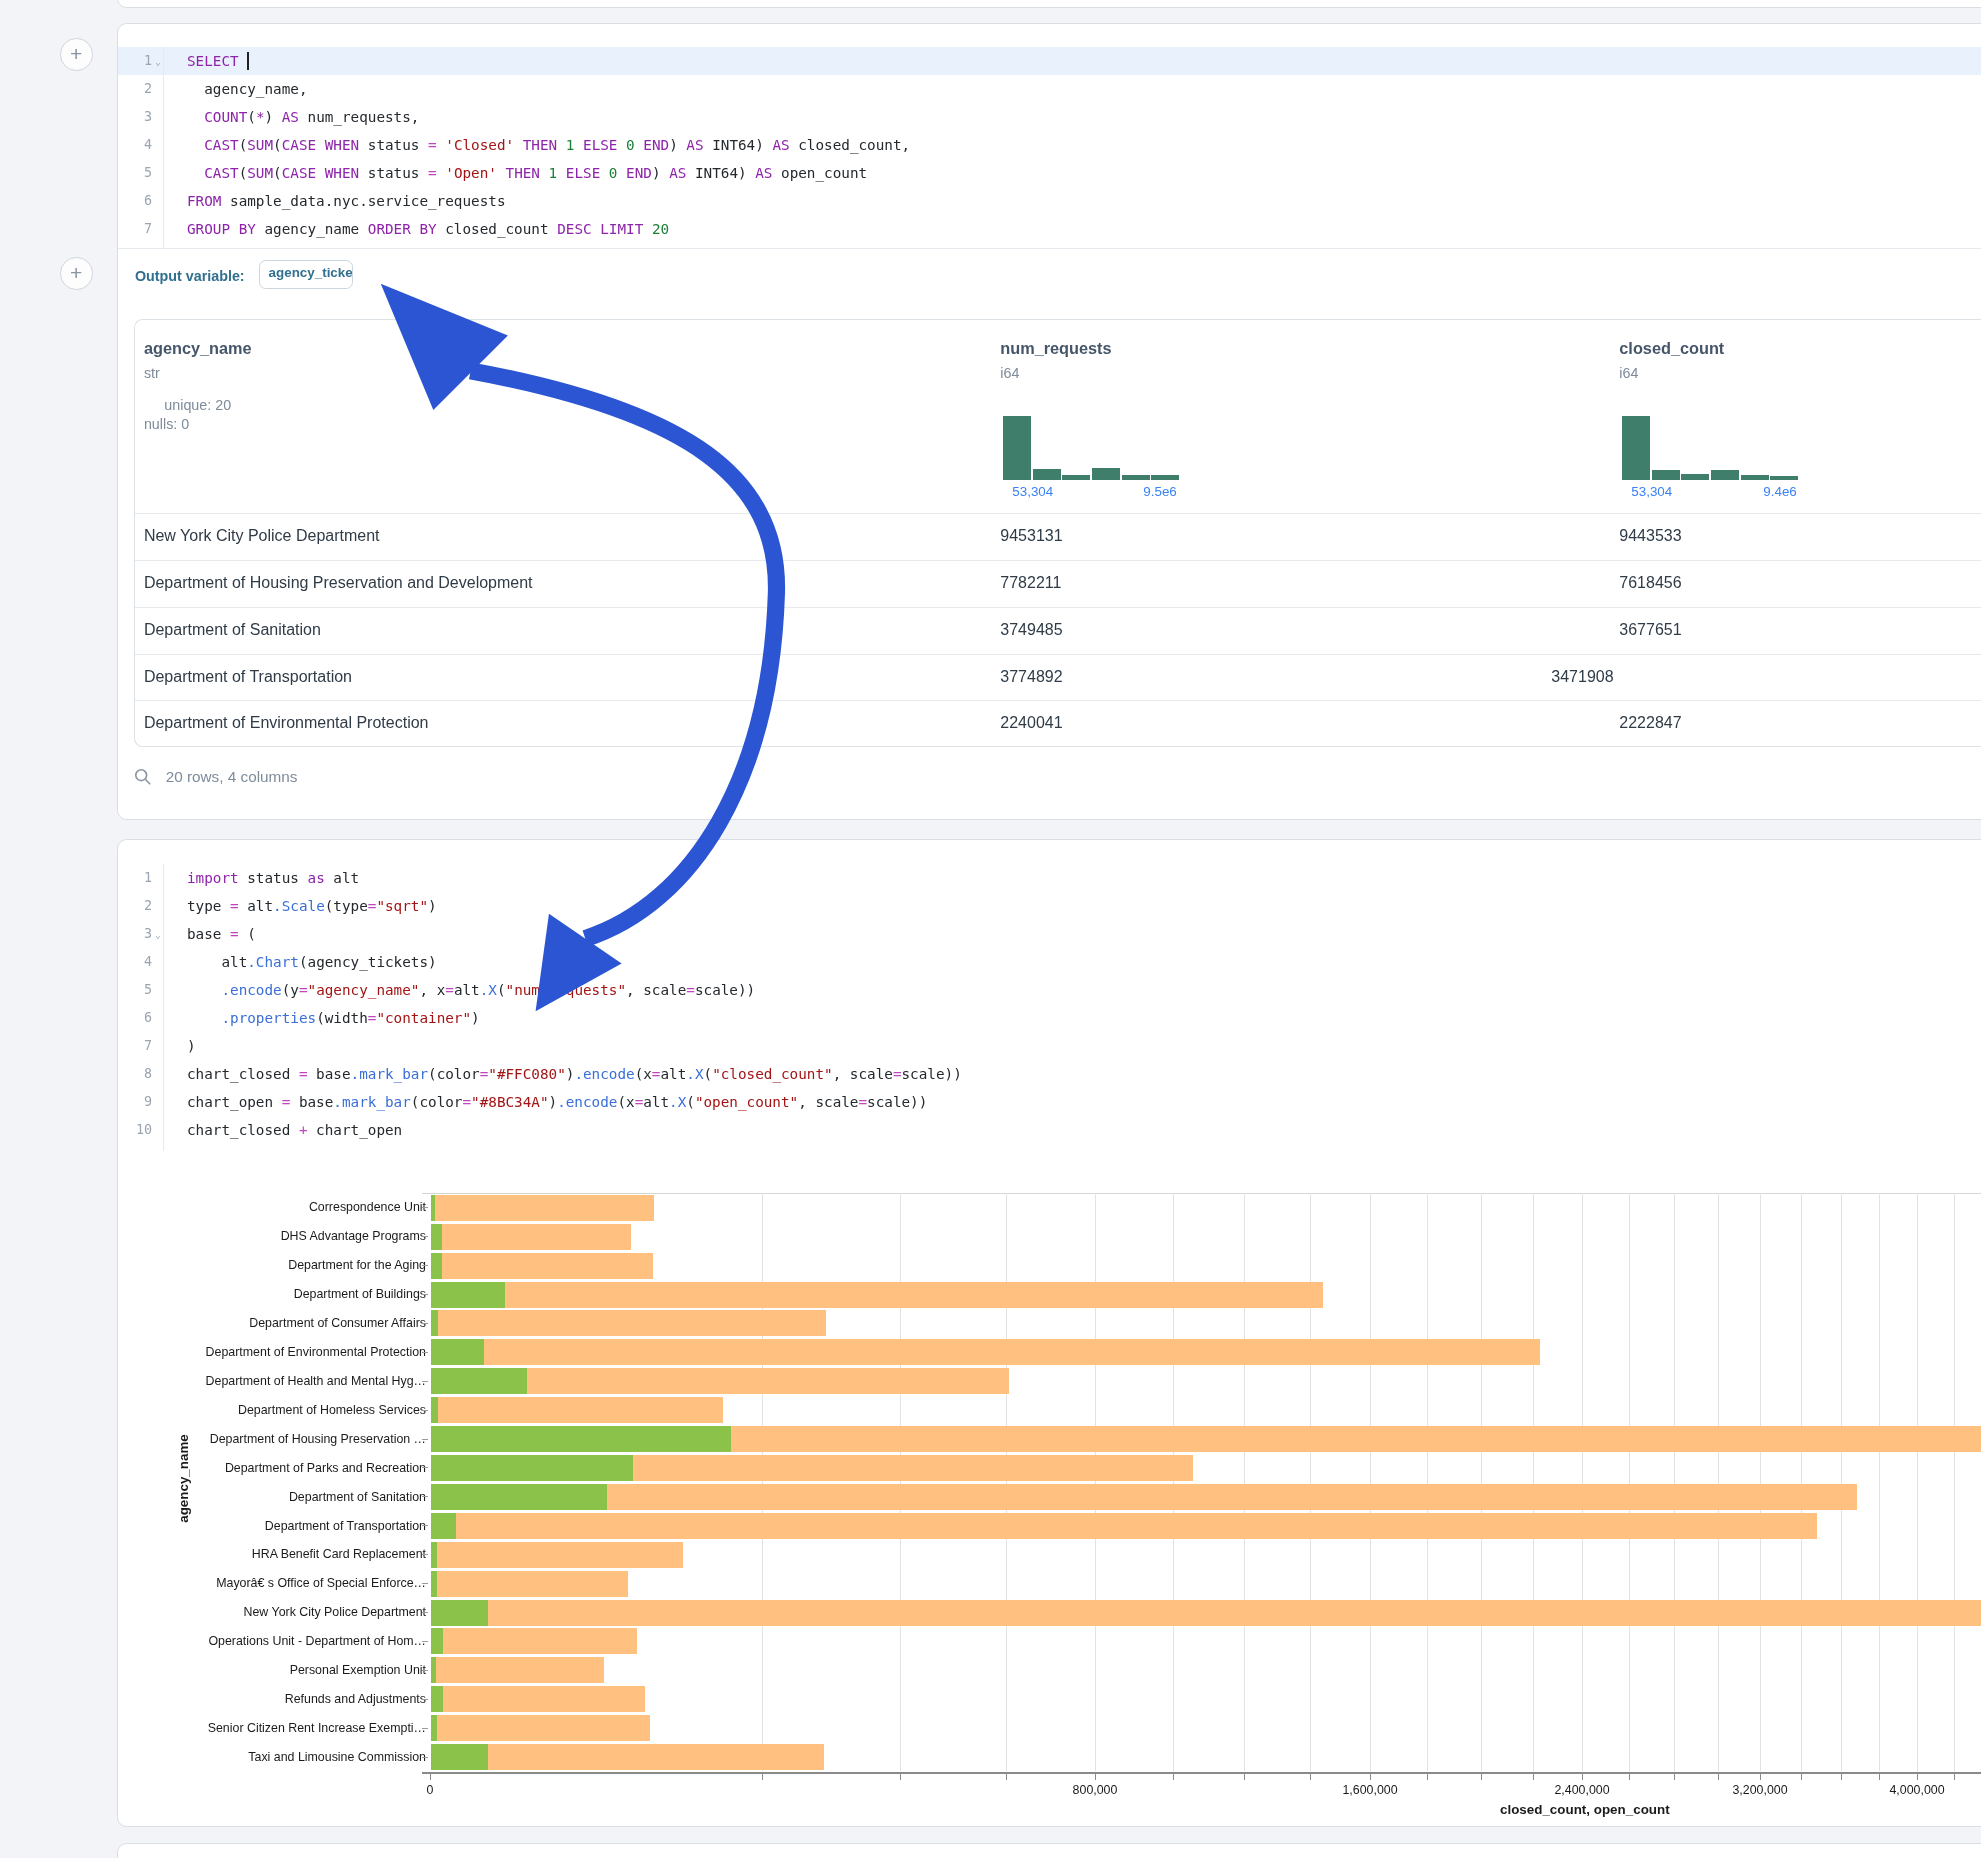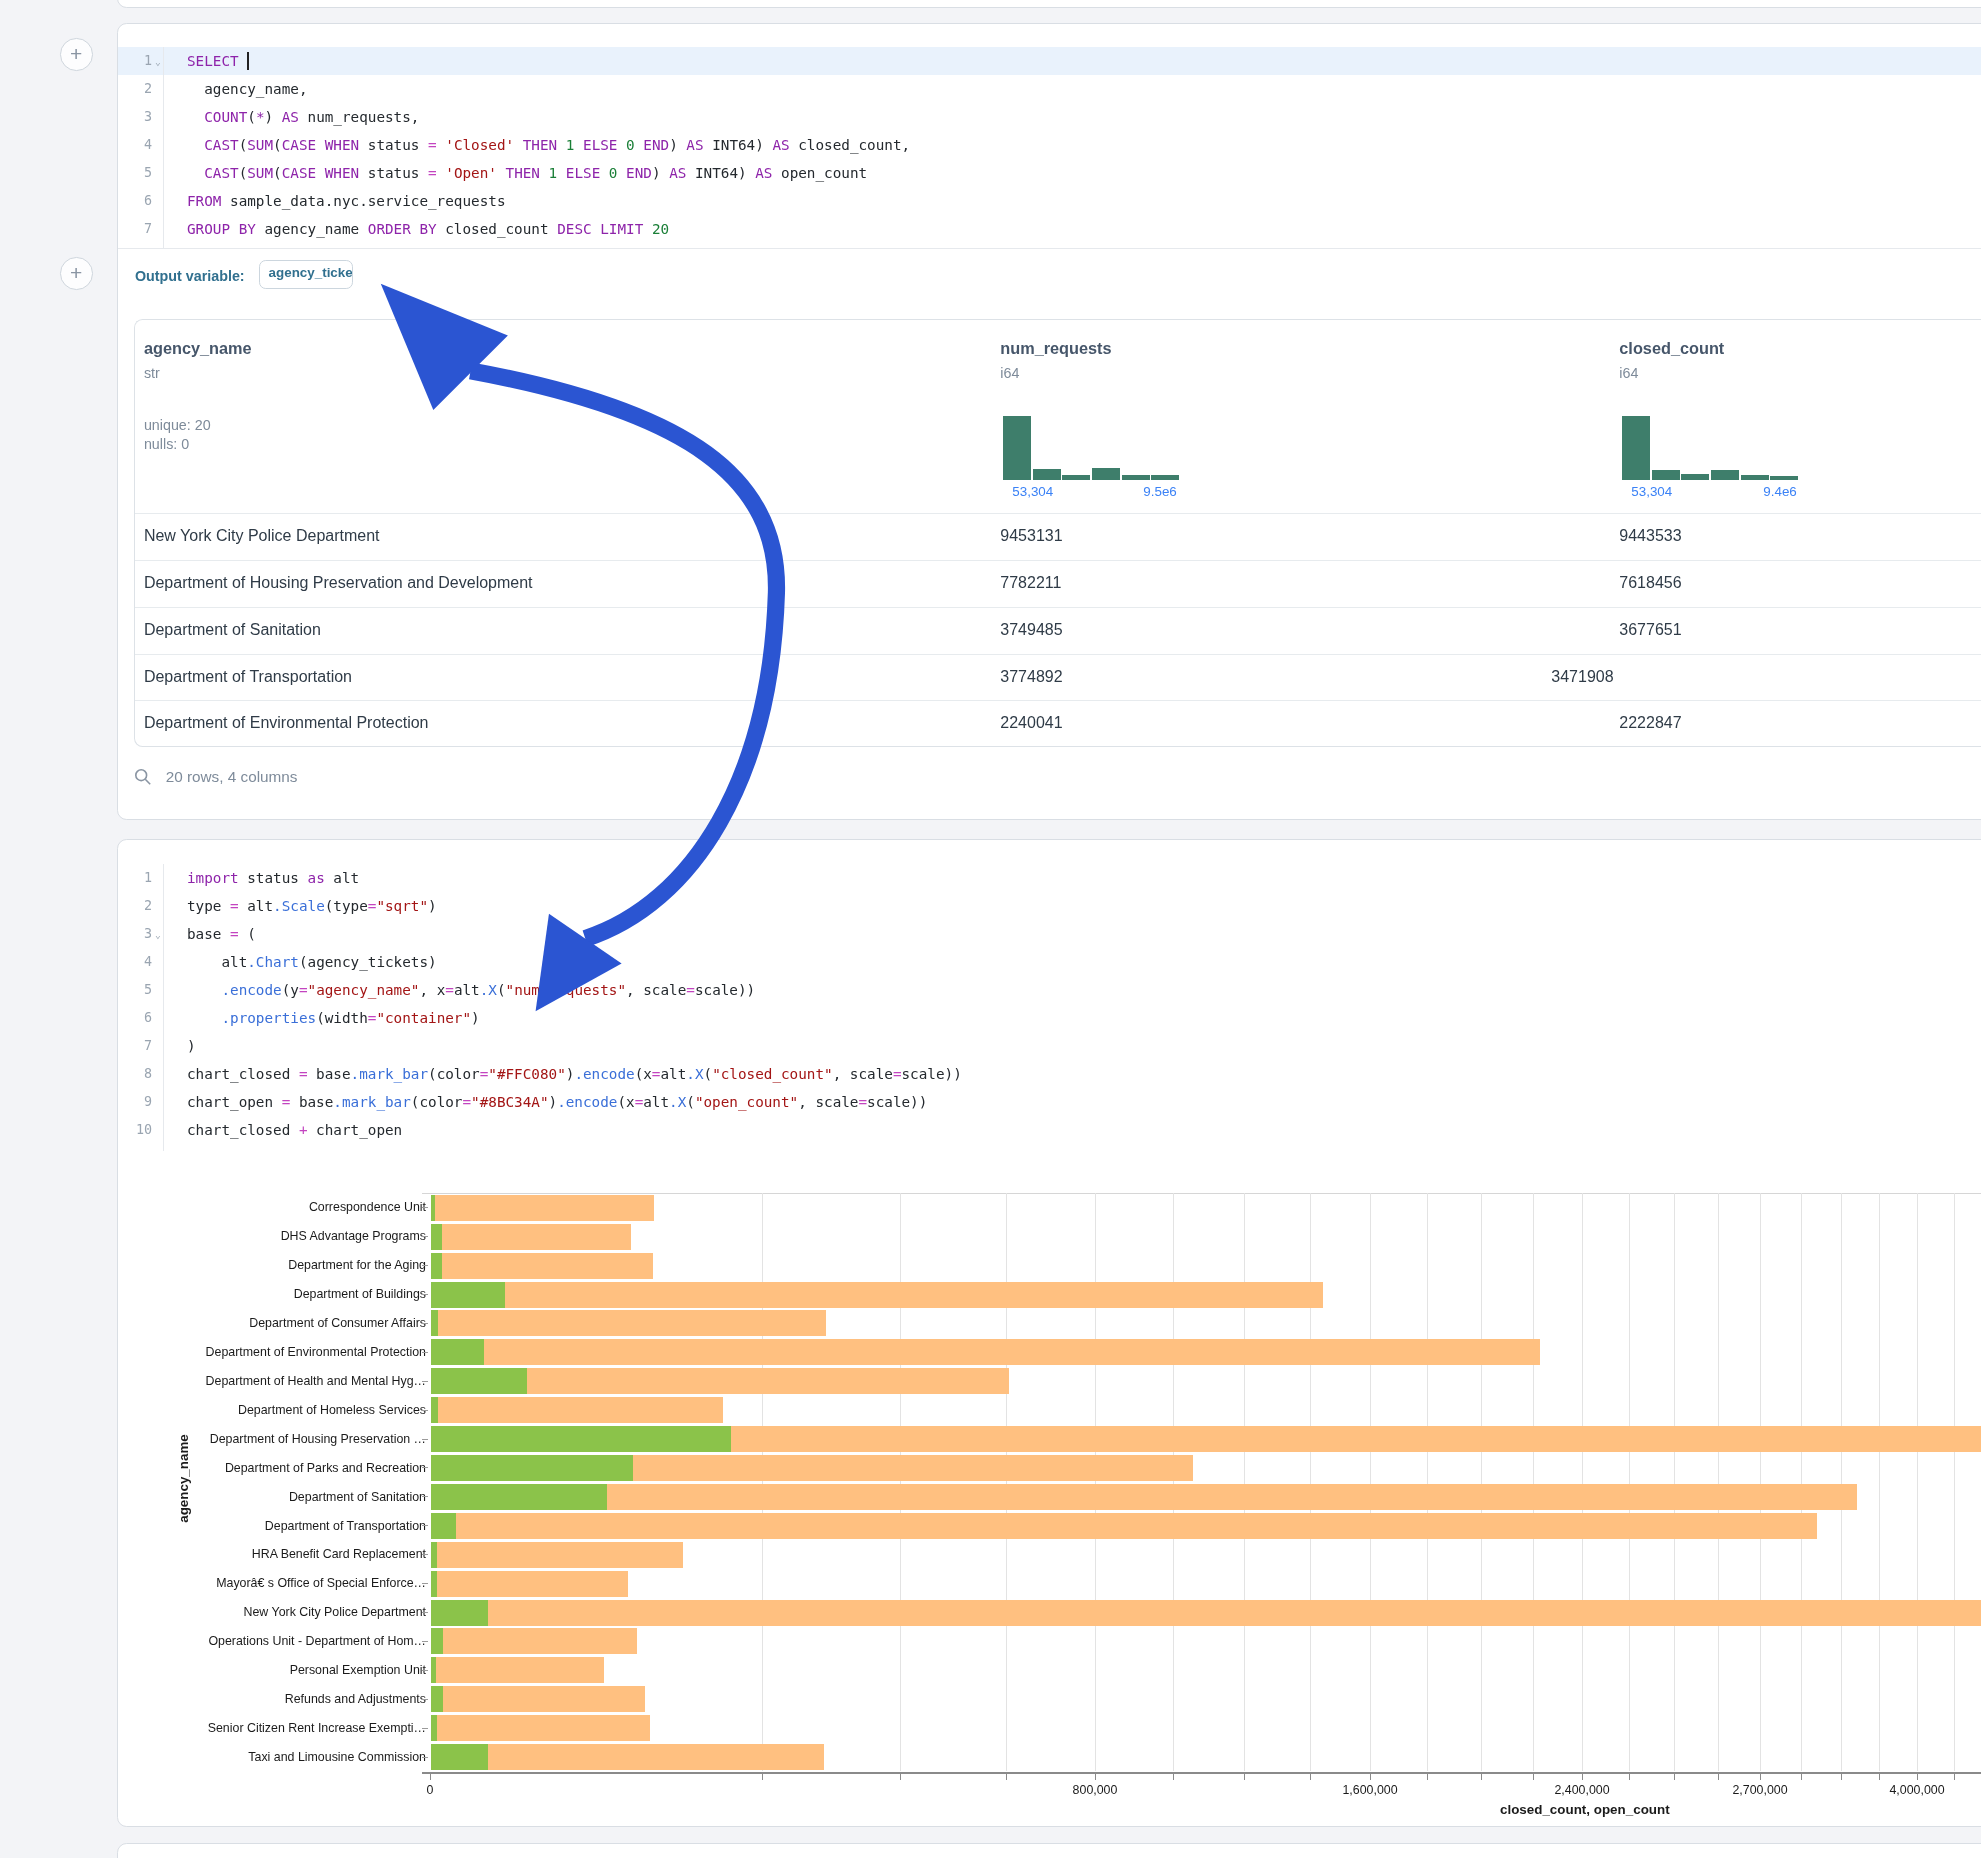--- a/index.html
+++ b/index.html
@@ -91,21 +91,21 @@
   <div class="outvar-row">
     <span class="outvar-label">Output variable:</span>
     <span class="outvar-pill">agency_tickets</span>
   </div>
 
   <div class="tbl" id="resultTable">
       <div class="tbl-header">
         <div class="col" style="left: 8.6px; top: 19px;">
           <div class="col-name">agency_name</div>
           <div class="col-type">str</div>
-          <div class="col-stat" style="margin-top: 36px;">unique: 20</div>
+          <div class="col-stat" style="margin-top: 16px; text-align: center;">unique: 20</div>
           <div class="col-stat" style="margin-top: 3.8px;">nulls: 0</div>
         </div>
         <div class="col" style="left: 865px; top: 19px;">
           <div class="col-name">num_requests</div>
           <div class="col-type">i64</div>
         </div>
         <div class="hist" style="left: 868px;">
           <div class="hist-bar" style="left: 0px; height: 64px; background: rgb(62, 126, 107);"></div>
           <div class="hist-bar" style="left: 30px; height: 11.5px; background: rgb(62, 126, 107);"></div>
           <div class="hist-bar" style="left: 59px; height: 5.1px; background: rgb(62, 126, 107);"></div>
@@ -303,21 +303,21 @@
       <div class="xtick" style="left: 1642px; top: 617px;"></div>
       <div class="xtick" style="left: 1683px; top: 617px;"></div>
       <div class="xtick" style="left: 1723px; top: 617px;"></div>
       <div class="xtick" style="left: 1761px; top: 617px;"></div>
       <div class="xtick" style="left: 1799px; top: 617px;"></div>
       <div class="xtick" style="left: 1836px; top: 617px;"></div>
       <div class="xlab" style="left: 312px; top: 626px;">0</div>
       <div class="xlab" style="left: 977px; top: 626px;">800,000</div>
       <div class="xlab" style="left: 1252px; top: 626px;">1,600,000</div>
       <div class="xlab" style="left: 1464px; top: 626px;">2,400,000</div>
-      <div class="xlab" style="left: 1642px; top: 626px;">2,700,000</div>
+      <div class="xlab" style="left: 1642px; top: 626px;">3,200,000</div>
       <div class="xlab" style="left: 1799px; top: 626px;">4,000,000</div>
       <div class="ax-title" style="left: 1382px; top: 645px;">closed_count, open_count</div>
       <div class="ax-title" style="left: 21px; top: 314px; transform: rotate(-90deg);">agency_name</div>
     </div>
 </div>
 
 <div class="card card-frag-bottom"></div>
 
 <svg class="arrow-svg" width="1982" height="1858" viewBox="0 0 2073 1944">
   <path id="arrowShaft" d="M 492 388 C 720 430, 815 500, 812 620 C 806 815, 725 945, 612 982" fill="none" stroke-width="18" stroke="#2b55d2"></path>

